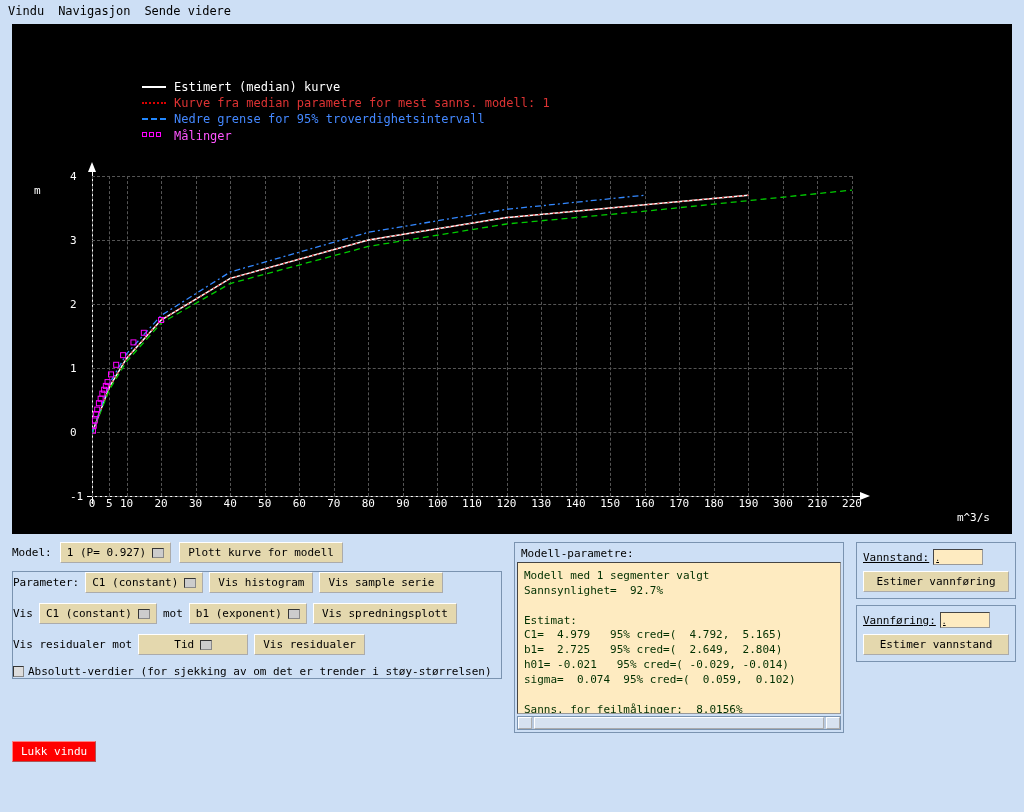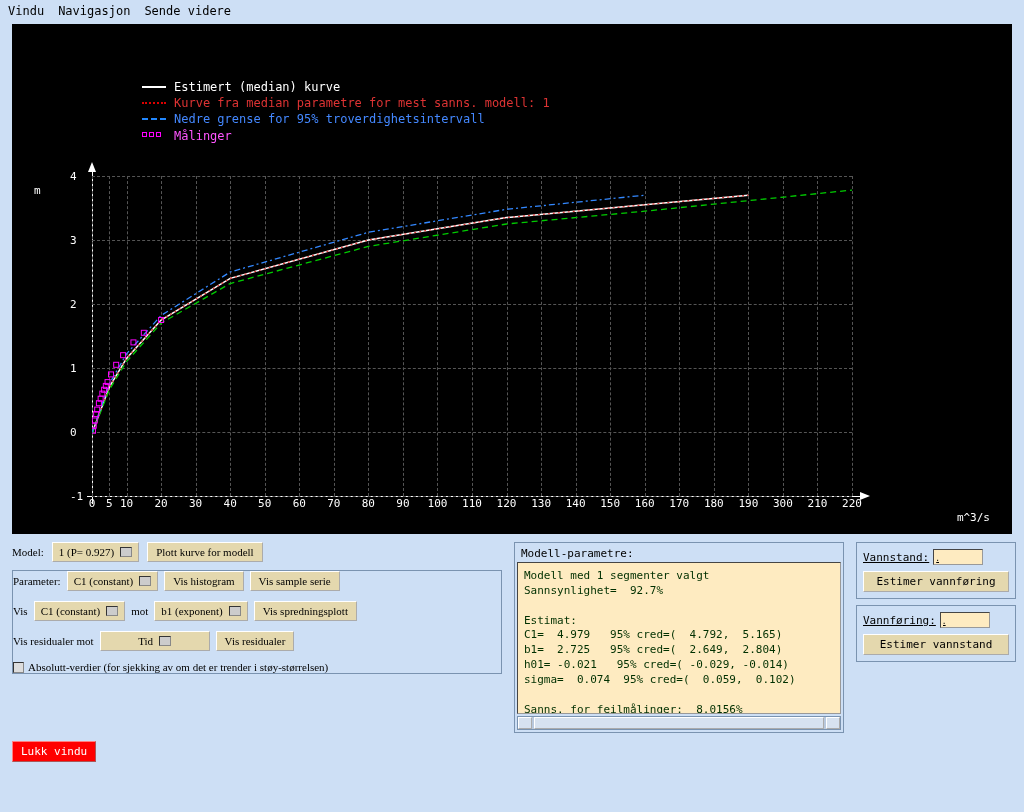--- a/index.html
+++ b/index.html
@@ -24,21 +24,21 @@
     margin: 2px 12px 8px 12px;
     background: #000;
     height: 510px;
     position: relative;
   }
   .controls-row {
     display: flex;
     gap: 12px;
     padding: 0 12px;
   }
-  .left-controls { flex: 0 0 490px; font-family: Liberation Serif, serif; }
+  .left-controls { flex: 0 0 490px; }
   .model-row { display: flex; align-items: center; gap: 8px; margin-bottom: 8px; }
   .panel {
     border: 1px solid #7a93b0;
     background: #cddff5;
     padding: 0;
   }
   .panel-row { display: flex; align-items: center; gap: 6px; margin-bottom: 10px; }
   .panel-row:last-child { margin-bottom: 0; }
   .btn {
     background: #e4d8ae;

